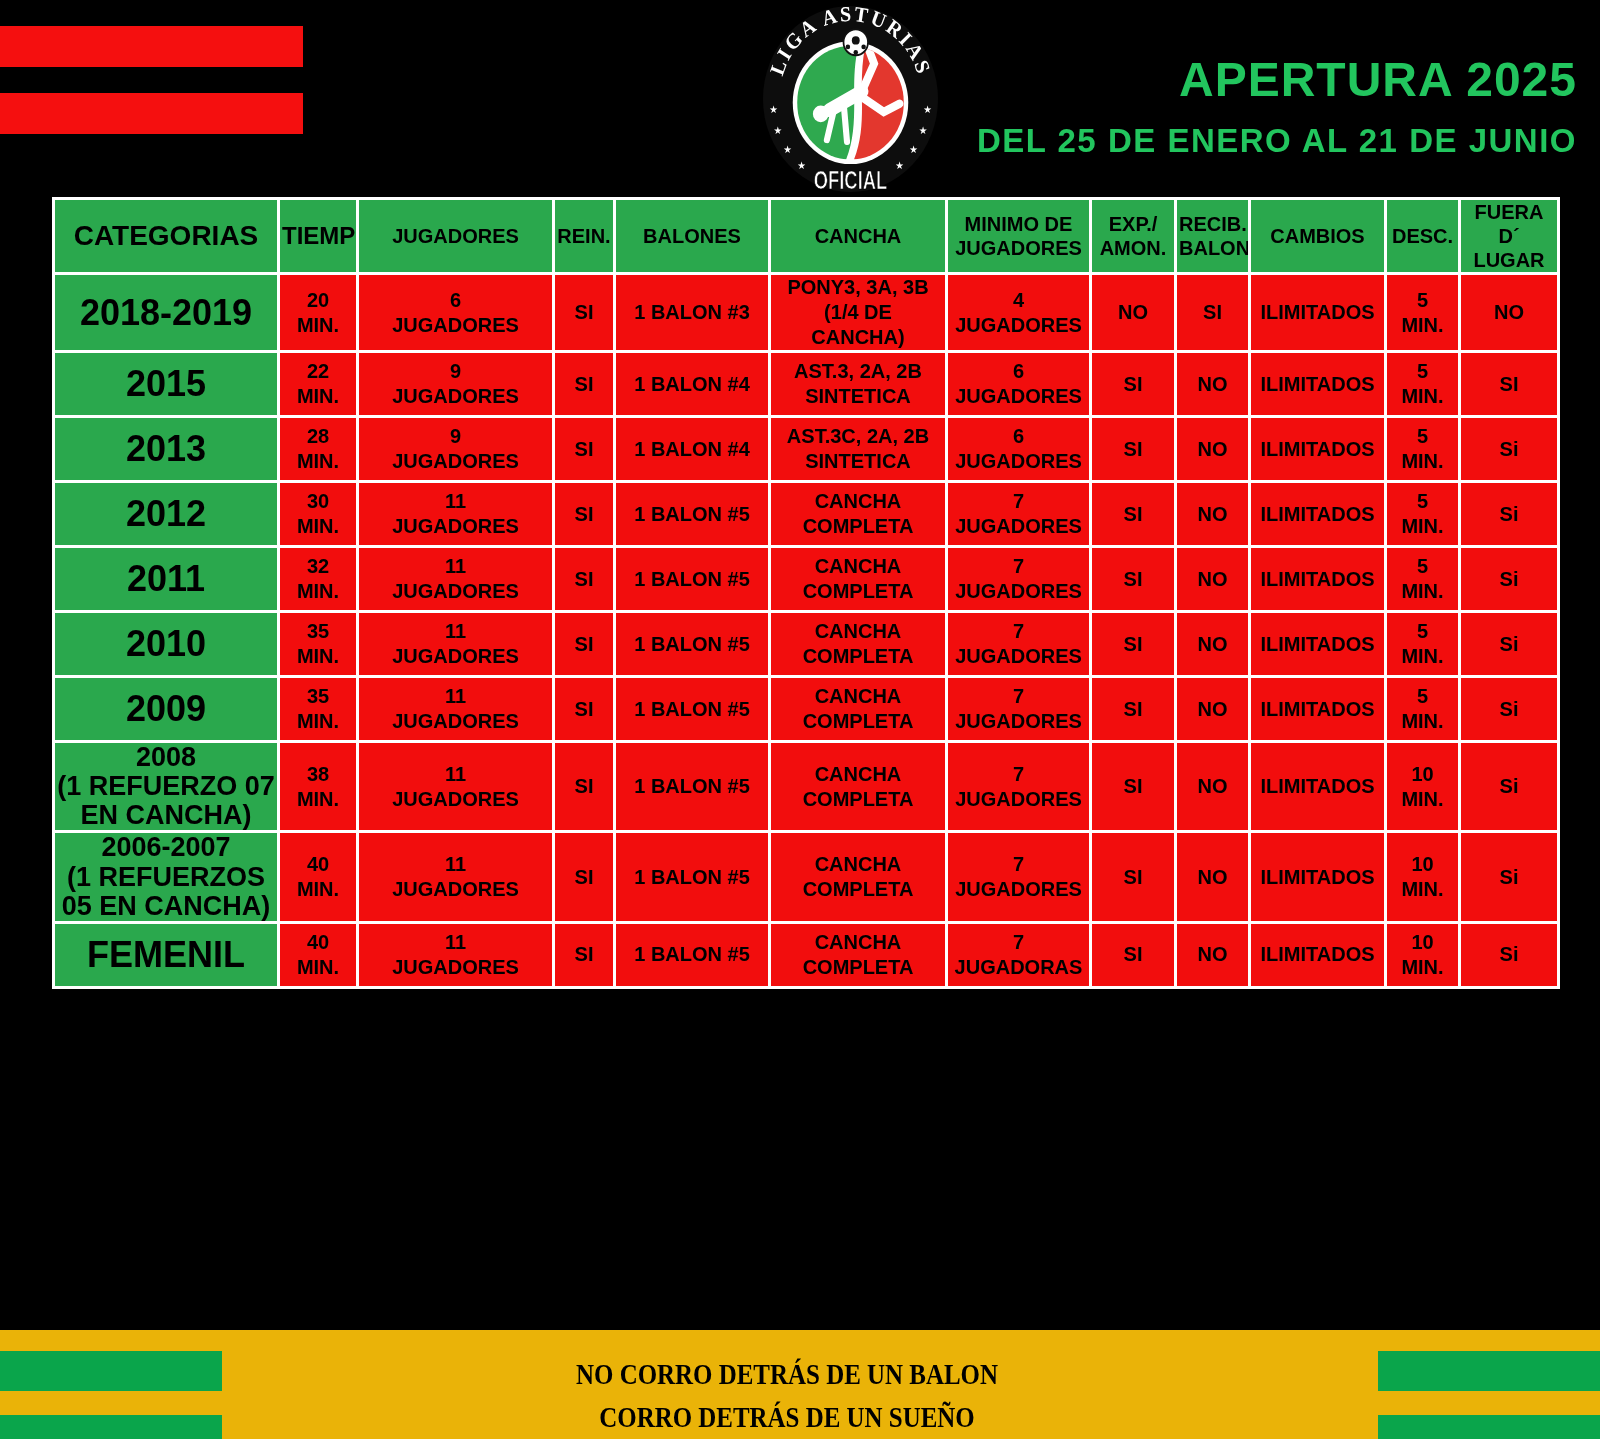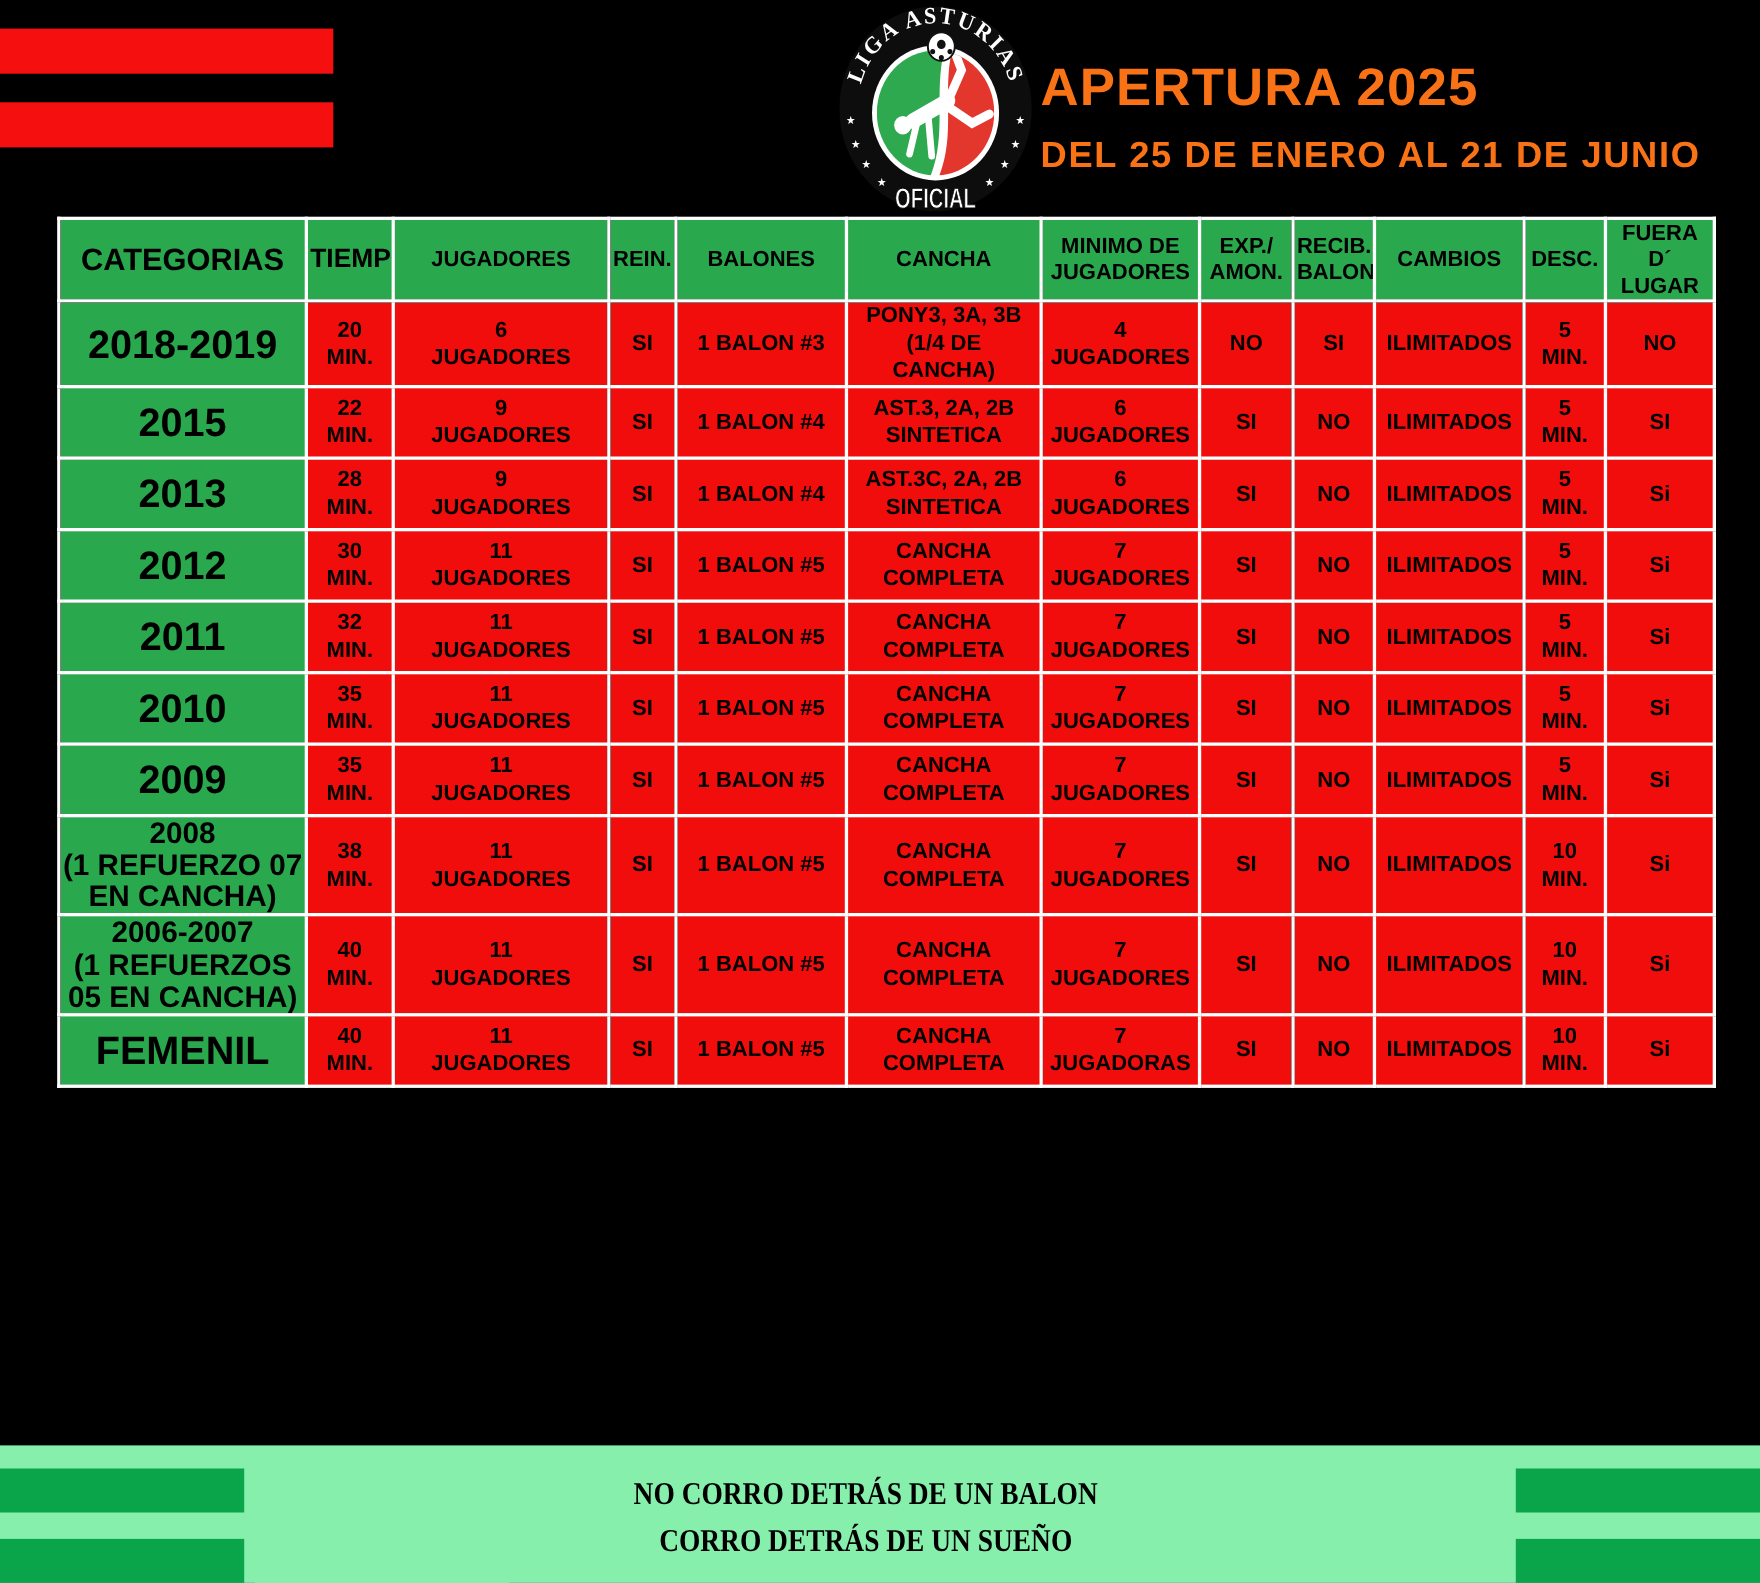--- a/index.html
+++ b/index.html
@@ -9,21 +9,21 @@
     background:#000; overflow:hidden;
     font-family:"Liberation Sans", sans-serif;
   }
 
   
   .banner { position:absolute; left:0; top:0; width:1600px; height:212px; background:#000; }
   .stripe { position:absolute; left:0; width:303px; height:41px; background:#f50f0f; }
   .stripe.s1 { top:26px; }
   .stripe.s2 { top:93px; }
   .logo-svg { position:absolute; left:763px; top:6px; width:175px; height:186px; }
-  .titles { position:absolute; top:0; right:54px; color:#f97316; }
+  .titles { position:absolute; top:0; right:23px; text-align:right; color:#22c55e; }
   .title {
     margin-top:56px; font-size:48px; font-weight:bold; line-height:1;
     letter-spacing:1px; white-space:nowrap;
   }
   .subtitle {
     margin-top:20px; font-size:33px; font-weight:bold; line-height:1;
     letter-spacing:1.5px; white-space:nowrap;
   }
 
   
@@ -42,21 +42,21 @@
   .rules td.cat { background:#2aa84d; font-size:36px; line-height:1.05; }
   .rules td.cat.multi { font-size:27px; line-height:1.08;margin-top:38px; }
   .rules thead tr { height:73px; }
   .rules tbody tr { height:65px; }
   .rules tbody tr:nth-child(1) { height:75px; }
   .rules tbody tr:nth-child(11),
   .rules tbody tr:nth-child(12),
   .rules tbody tr:nth-child(13) { height:90px; }
 
   
-  .footer { position:absolute; left:0; bottom:0; width:1600px; height:125px; background:#86efac;text-decoration:underline; }
+  .footer { position:absolute; left:0; bottom:0; width:1600px; height:109px; background:#eab308;text-decoration:underline; }
   .gbar { position:absolute; width:222px; height:40px; background:#0aa54b; }
   .gbar.l1 { left:0; top:21px; }
   .gbar.l2 { left:0; top:85px; }
   .gbar.r1 { right:0; top:21px; }
   .gbar.r2 { right:0; top:85px; }
   .motto {
     position:absolute; top:30px; left:0; width:1600px; text-align:center;
     font-family:"Liberation Serif", serif; font-weight:bold; color:#000;
     transform:translateX(-13px);
   }

